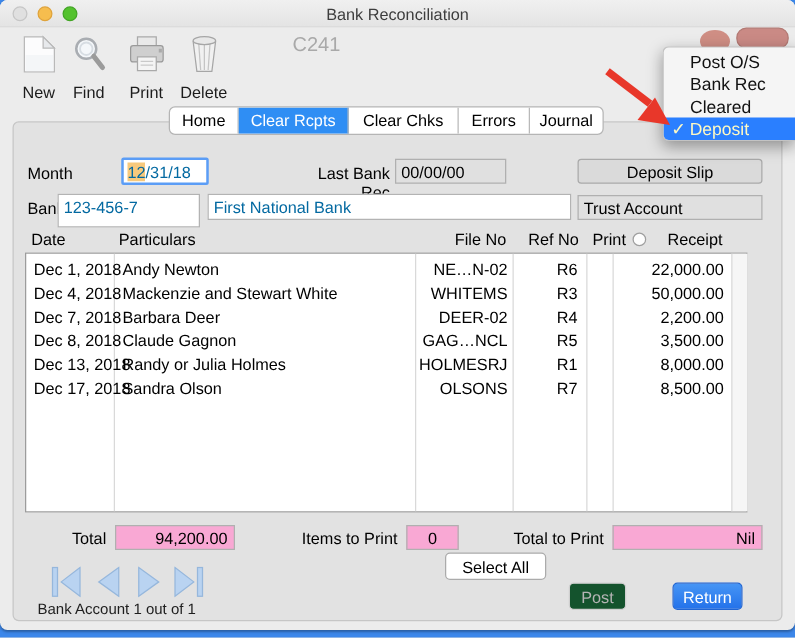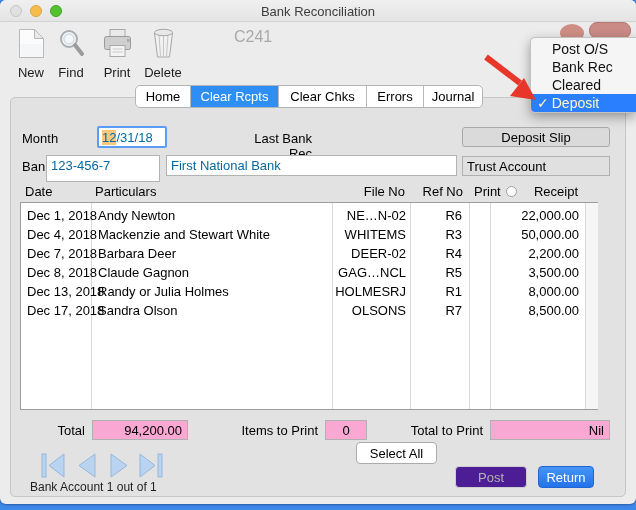--- a/index.html
+++ b/index.html
@@ -60,21 +60,21 @@
   .radio { display:inline-block; width:11px; height:11px; border-radius:50%;
            background:#fdfdfd; border:1px solid #9f9f9f; margin-left:5px; vertical-align:-1px; }
   
   .t-ro { position:absolute; background:#f9a8d4; border:1px solid #b0b0b0; font-size:13px; height:20px; }
   
   .btn { position:absolute; height:22px; font-size:13px; border-radius:4px; text-align:center;
          padding-top:3px; cursor:default; }
   #btn-deposit-slip { left:462px; top:127px; width:148px; height:20px; background:#dadada;
                       border:1px solid #a9a9a9; border-radius:3px; padding-top:2px; }
   #btn-select-all { left:356px; top:442px; width:81px; background:#fff; border:1px solid #ababab; }
-  #btn-post { left:455px; top:466px; width:72px; background:#4c1d95; border:1px solid #cfcfcf; color:#b4b4b4; }
+  #btn-post { left:455px; top:466px; width:46px; background:#14532d; border:1px solid #cfcfcf; color:#b4b4b4; }
   #btn-return { left:538px; top:466px; width:56px; background:linear-gradient(#4695f5,#2472ea);
                 border:1px solid #2065d4; color:#fff; }
   
   .nav { position:absolute; top:453px; width:26px; height:25px; cursor:default; }
   #rec-label { position:absolute; left:30px; top:480px; font-size:12px; color:#1e1e1e; }
   
   #menu { position:absolute; left:530px; top:37px; width:106px; height:76px; background:#f5f5f5;
           border:1px solid #c3c3c3; border-right:none; border-radius:5px 0 0 5px;
           box-shadow:0 4px 12px rgba(0,0,0,.35); z-index:20; padding-top:2px; }
   .mitem { height:18px; font-size:14px; color:#111; padding-left:21px; line-height:18px; cursor:default; }
@@ -150,20 +150,21 @@
     <div class="tab" style="width:88px;">Clear Chks</div>
     <div class="tab" style="width:57px;">Errors</div>
     <div class="tab" style="width:58px;">Journal</div>
   </div>
 
   <div id="panel"></div>
 
   <span class="label" style="left:22px; top:131px;">Month</span>
   <div class="input" id="month-input"><span class="selpart">12</span><span>/31/18</span></div>
   <span class="label" style="left:230px; top:131px; width:82px; text-align:right;">Last Bank Rec</span>
+  <div class="ro" style="left:316px; top:127px; width:89px; height:20px;">00/00/00</div>
   <div class="btn" id="btn-deposit-slip">Deposit Slip</div>
 
   <span class="label" style="left:22px; top:159px;">Bank</span>
   <div class="input" style="left:46px; top:155px; width:114px; height:27px;">123-456-7</div>
   <div class="input" style="left:166px; top:155px; width:291px; height:21px;">First National Bank</div>
   <div class="ro" style="left:462px; top:156px; width:148px; height:20px;">Trust Account</div>
 
   <span class="hdr" style="left:25px;">Date</span>
   <span class="hdr" style="left:95px;">Particulars</span>
   <span class="hdr" style="left:345px; width:60px; text-align:right;">File No</span>

